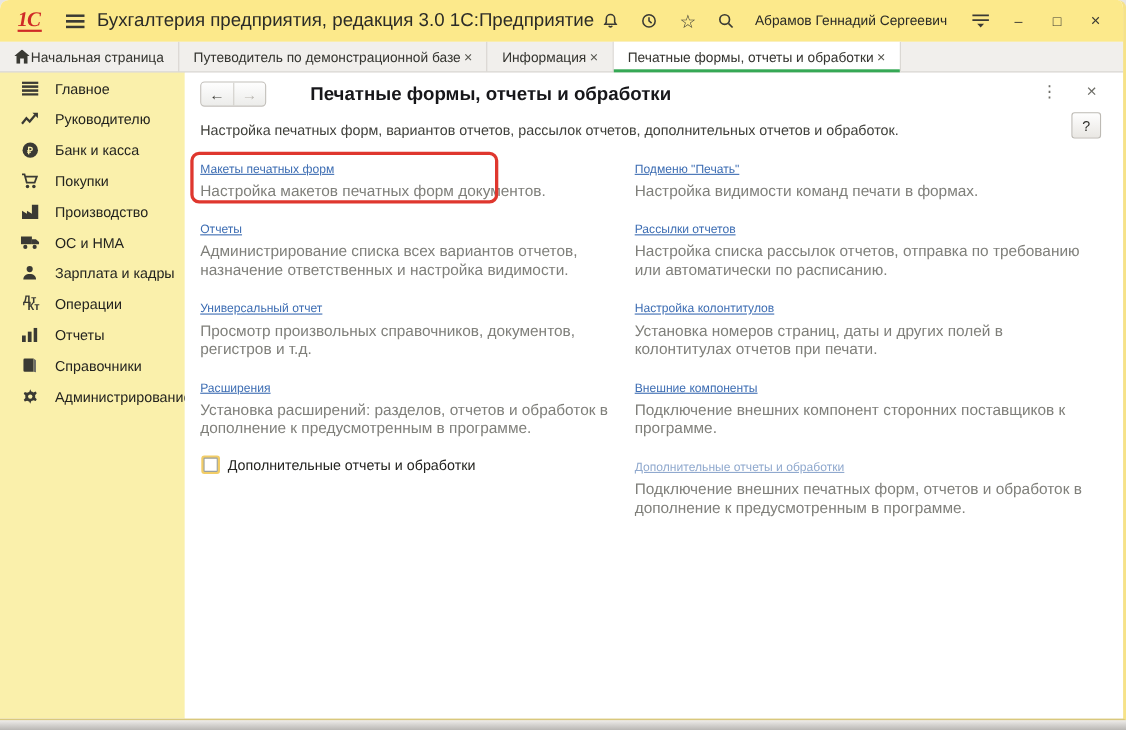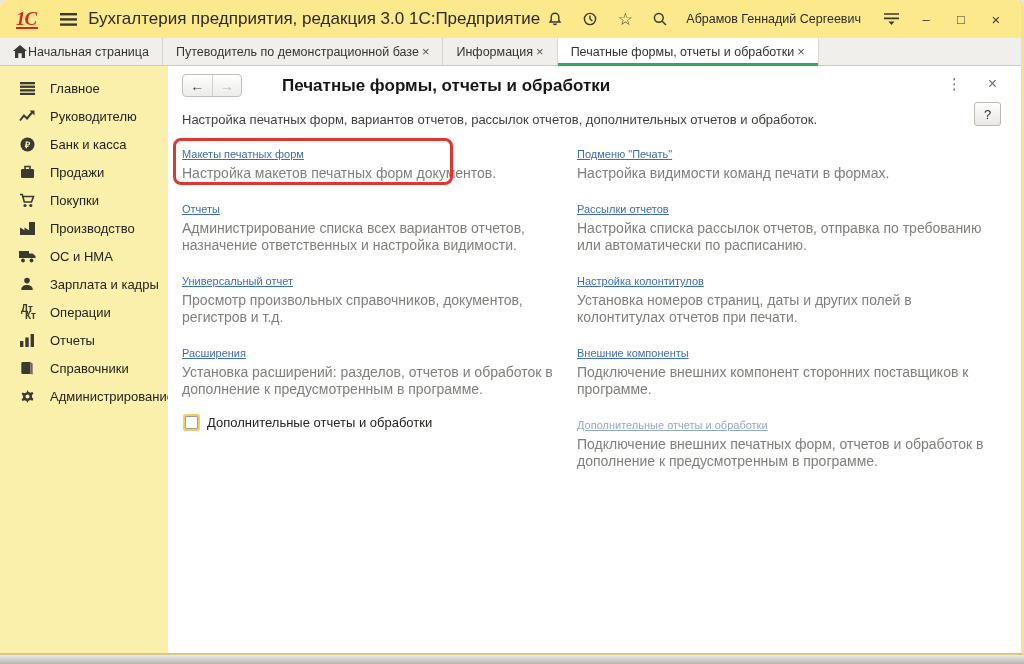--- a/index.html
+++ b/index.html
@@ -38,21 +38,21 @@
          white-space:nowrap; }
   .tab .tclose { color:#55554f; font-size:13px; margin-left:2px; cursor:pointer; }
   .tab.active { background:#ffffff; }
   .tab.active::after { content:""; position:absolute; left:0; right:0; bottom:-1px; height:3px;
                        background:#35a855; }
 
   
   .mainrow { display:flex; height:592px; }
 
   
-  .sidebar { width:168px; background:#faf0ab; padding-top:8px; flex:none; }
+  .sidebar { width:168px; background:#faf0ab; padding-top:0; flex:none; }
   .sb-item { height:28px; display:flex; align-items:center; padding-left:18px; gap:14px;
              cursor:pointer; }
   .sb-ico { width:18px; display:flex; justify-content:center; align-items:center; flex:none; }
   .sb-label { font-size:13px; color:#23231f; white-space:nowrap; }
   .dtkt { display:flex; flex-direction:column; font-size:10px; font-weight:bold;
           line-height:7px; color:#3a3a34; font-style:normal; }
   .dtkt i { font-style:normal; }
   .dtkt i:last-child { align-self:flex-end; }
 
   
@@ -210,29 +210,20 @@
       <div class="sb-item">
         <span class="sb-ico">
           <svg class="ico" width="15" height="15" viewBox="0 0 15 15">
               <circle cx="7.5" cy="7.5" r="7" fill="#3a3a34"></circle>
               <text x="7.5" y="10.8" text-anchor="middle" font-size="9" font-weight="bold" fill="#faf0ab" font-family="Liberation Sans, sans-serif">₽</text>
             </svg>
         </span>
         <span class="sb-label">Банк и касса</span>
       </div>
 
-      <div class="sb-item">
-        <span class="sb-ico">
-          <svg class="ico" width="15" height="14" viewBox="0 0 15 14">
-              <path d="M5 4V1.5h5V4" stroke="#3a3a34" stroke-width="1.6" fill="none"></path>
-              <rect x="1" y="4" width="13" height="9" rx="1.2" fill="#3a3a34"></rect>
-            </svg>
-        </span>
-        <span class="sb-label">Продажи</span>
-      </div>
 
       <div class="sb-item">
         <span class="sb-ico">
           <svg class="ico" width="16" height="15" viewBox="0 0 16 15">
               <path d="M1 1.5h2.3l2 7.5h7.2l2-5.5H4" stroke="#3a3a34" stroke-width="1.6" fill="none"></path>
               <circle cx="6" cy="12.5" r="1.6" fill="#3a3a34"></circle>
               <circle cx="11.8" cy="12.5" r="1.6" fill="#3a3a34"></circle>
             </svg>
         </span>
         <span class="sb-label">Покупки</span>

